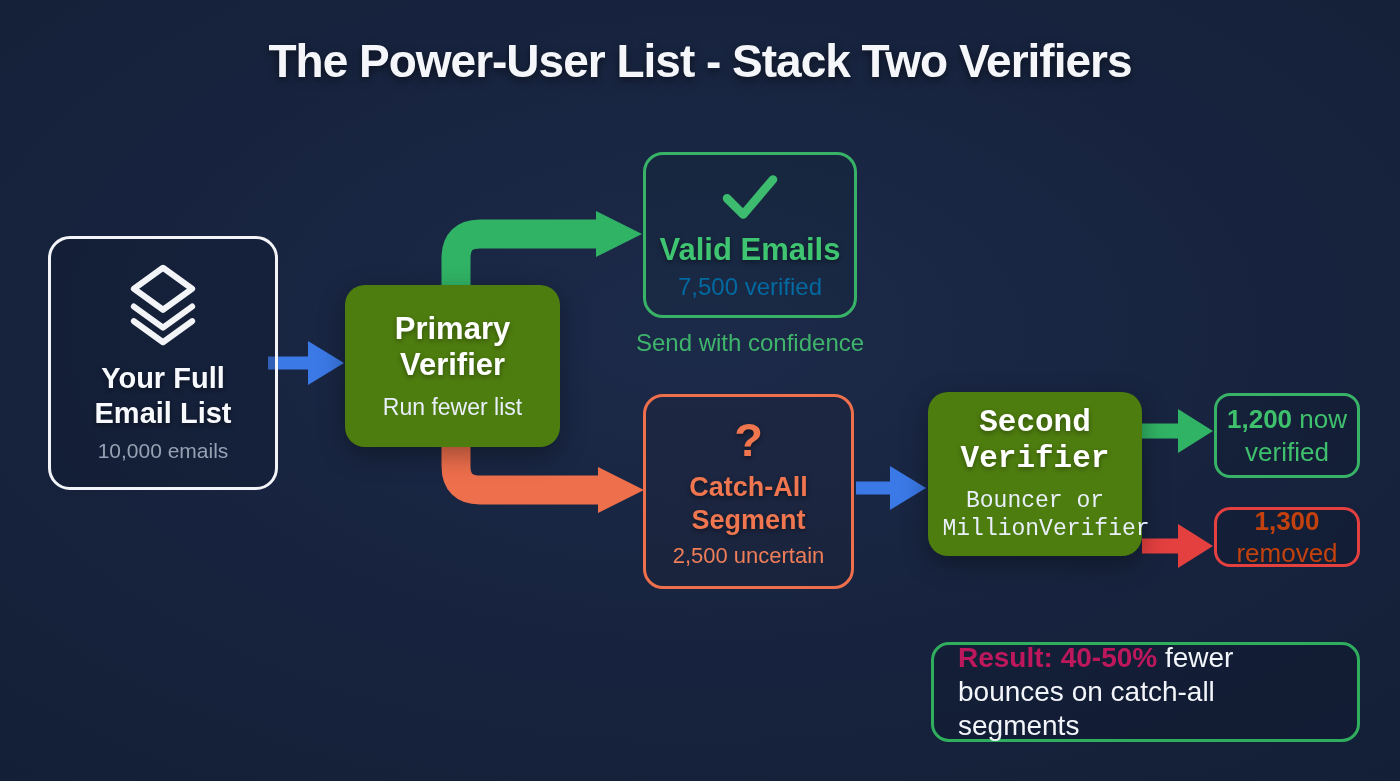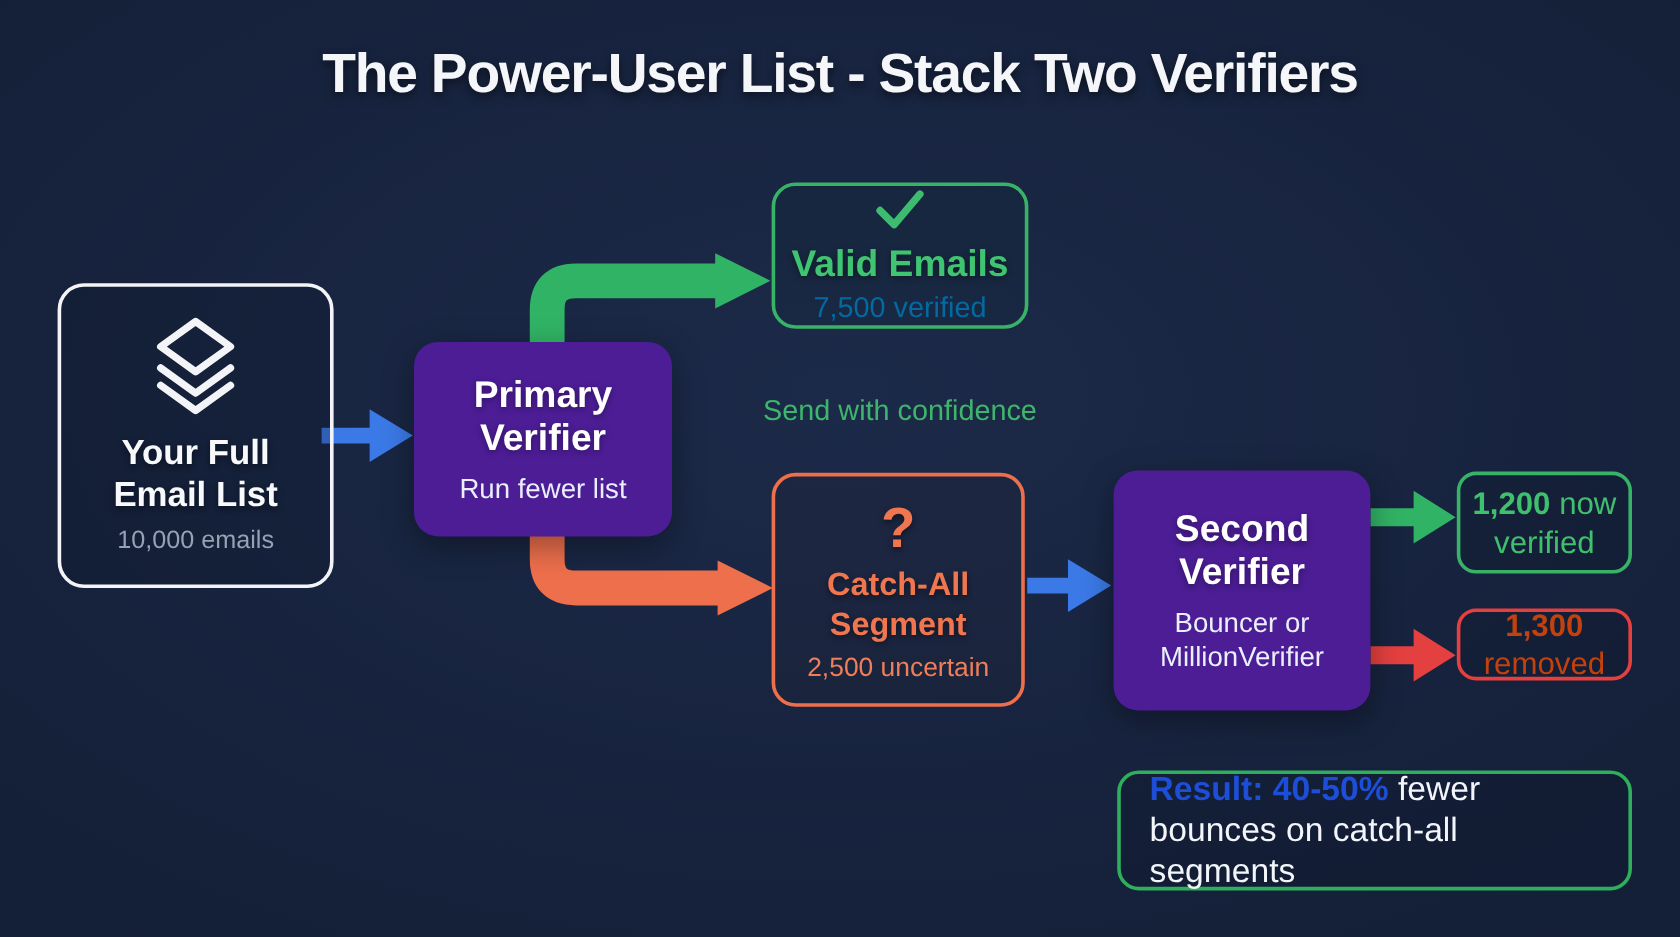--- a/index.html
+++ b/index.html
@@ -14,40 +14,40 @@
     position:absolute;top:34px;left:0;width:1400px;text-align:center;
     font-size:46px;font-weight:700;color:#f4f6fa;letter-spacing:-1px;margin:0;
     text-shadow:0 3px 8px rgba(0,0,0,.55);
   }
   .arrow-layer{position:absolute;left:0;top:0;z-index:1;}
   .node{position:absolute;z-index:2;display:flex;flex-direction:column;align-items:center;justify-content:center;text-align:center;box-sizing:border-box;}
   .outline-box{background:rgba(10,18,38,.25);}
   .list-box{left:48px;top:236px;width:230px;height:254px;border:3px solid #f2f4f8;border-radius:22px;}
   .list-title{color:#f7f9fc;font-size:29px;font-weight:700;line-height:1.22;width:190px;margin-top:14px;text-shadow:0 2px 5px rgba(0,0,0,.45);}
   .list-sub{color:#96a1b4;font-size:21px;margin-top:8px;}
-  .blue-box{background:#4c1d95;border-radius:20px;box-shadow:0 8px 26px rgba(0,0,0,.35);}
+  .blue-box{background:#4d7c0f;border-radius:20px;box-shadow:0 8px 26px rgba(0,0,0,.35);}
   .primary-box{left:345px;top:285px;width:215px;height:162px;}
-  .second-box{left:928px;top:392px;width:214px;height:200px;}
+  .second-box{left:928px;top:392px;width:214px;height:164px;font-family:Liberation Mono, monospace;}
   .blue-title{color:#ffffff;font-size:31px;font-weight:700;line-height:1.18;width:185px;text-shadow:0 2px 5px rgba(0,0,0,.35);}
   .blue-sub{color:#e9f0fc;font-size:23px;margin-top:9px;line-height:1.22;width:185px;}
-  .valid-box{left:643px;top:152px;width:214px;height:122px;border:3px solid #38b267;border-radius:20px;background:rgba(20,40,45,.12);}
+  .valid-box{left:643px;top:152px;width:214px;height:166px;border:3px solid #38b267;border-radius:20px;background:rgba(20,40,45,.12);}
   .valid-title{color:#3fc571;font-size:31px;font-weight:700;margin-top:8px;text-shadow:0 2px 5px rgba(0,0,0,.45);}
   .valid-sub{color:#0369a1;font-size:24px;margin-top:5px;}
   .caption{position:absolute;left:600px;top:329px;width:300px;text-align:center;color:#3fb56c;font-size:24px;z-index:2;}
   .catchall-box{left:643px;top:394px;width:211px;height:195px;border:3px solid #ee6f4c;border-radius:20px;background:rgba(45,25,25,.10);}
   .qmark{color:#f0764f;font-size:47px;font-weight:700;line-height:1;margin-top:2px;text-shadow:0 2px 5px rgba(0,0,0,.45);}
   .catchall-title{color:#f0764f;font-size:27px;font-weight:700;line-height:1.2;width:180px;margin-top:8px;text-shadow:0 2px 5px rgba(0,0,0,.45);}
   .catchall-sub{color:#ef7e59;font-size:22px;margin-top:7px;text-align:right;}
   .pill{font-size:26px;line-height:1.25;padding:6px 8px;}
   .verified-box{left:1214px;top:393px;width:146px;height:85px;border:3px solid #38b267;border-radius:16px;color:#3fc06c;}
   .removed-box{left:1214px;top:507px;width:146px;height:60px;border:3px solid #e4403f;border-radius:16px;color:#c2410c;}
   .pill .num{font-weight:700;}
   .result-box{left:931px;top:642px;width:429px;height:100px;border:3px solid #2fae5e;border-radius:18px;align-items:flex-start;justify-content:center;text-align:left;padding:0 24px;}
   .result-text{font-size:28px;line-height:1.22;color:#f2f5f9;margin:0;}
-  .result-text .hl{color:#1d4ed8;font-weight:700;margin-top:38px;}
+  .result-text .hl{color:#be185d;font-weight:700;margin-top:38px;}
   .icon{display:block;}
 </style>
 </head>
 <body>
 
 <div class="stage">
 
   <h1 class="page-title">The Power-User List - Stack Two Verifiers</h1>
 
   <svg class="arrow-layer" width="1400" height="781" viewBox="0 0 1400 781">

